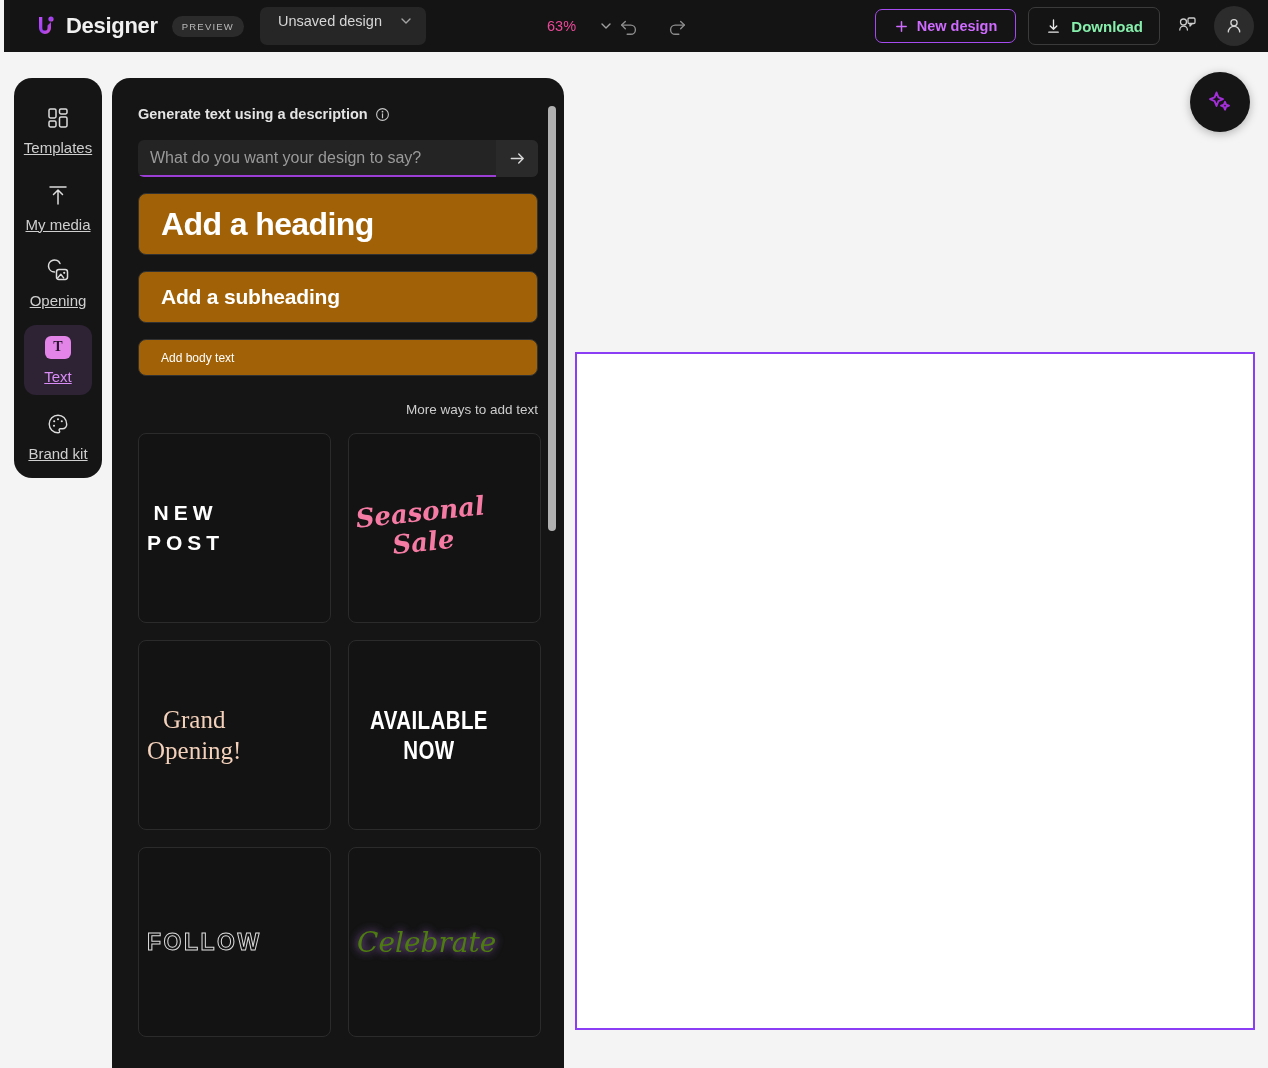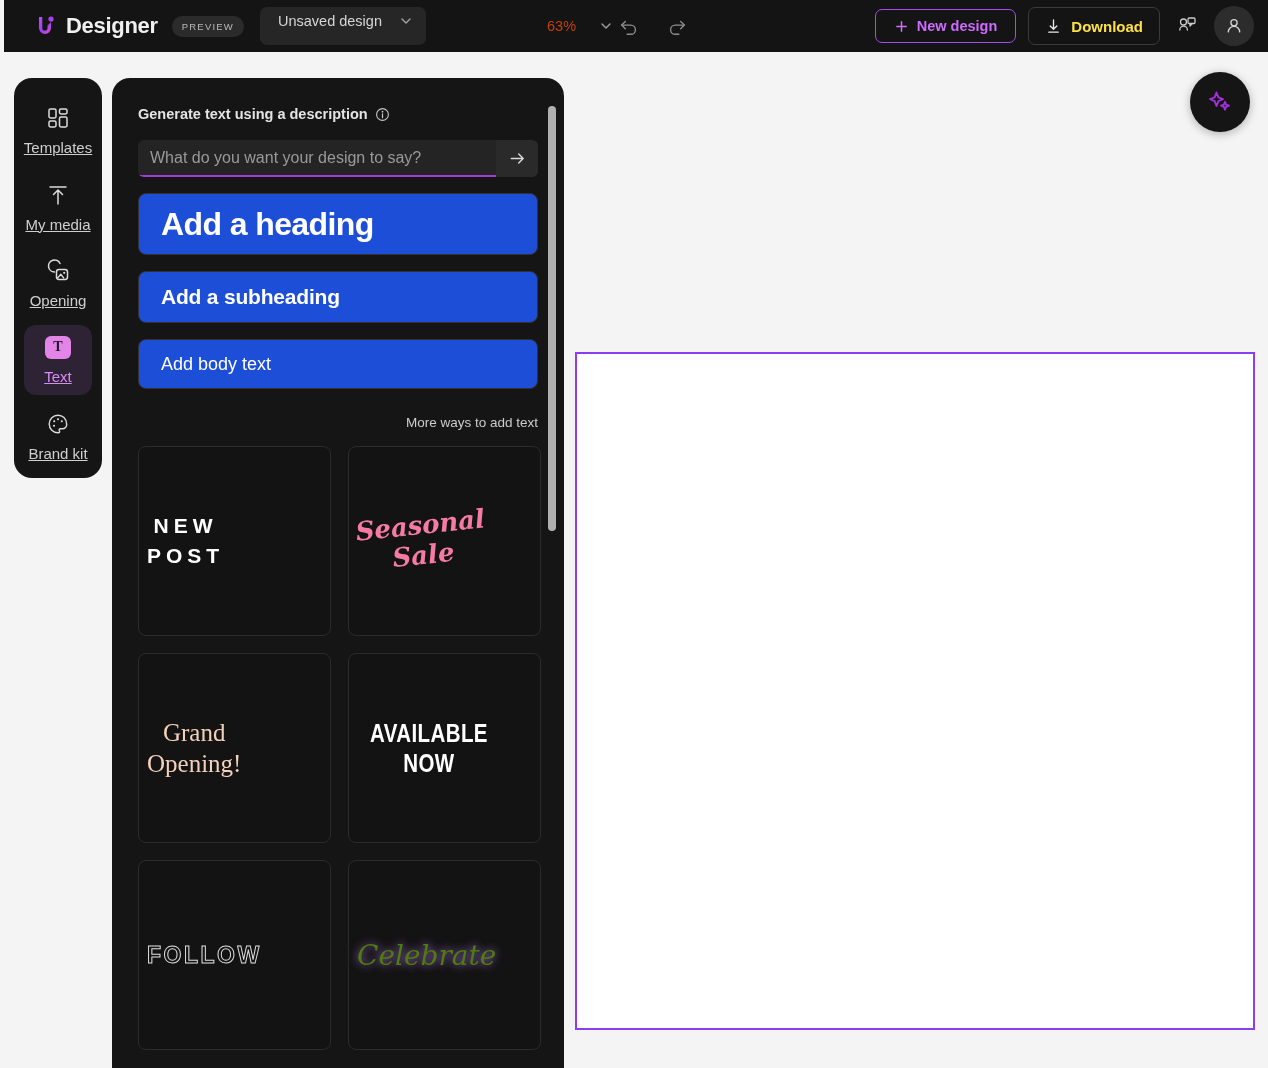--- a/index.html
+++ b/index.html
@@ -38,21 +38,21 @@
     padding: 0 12px 11px 18px; min-width: 156px;
     justify-content: space-between;
   }
   .doc-name-label { color: #d6d6d6; font-size: 14.5px; }
   .chev { width: 16px; height: 16px; margin-left: 16px; opacity: .75; }
 
   .zoom-ctl {
     position: absolute; left: 543px; top: 50%; transform: translateY(-50%);
     display: flex; align-items: center; gap: 6px;
   }
-  .zoom-val { color: #c2410c; font-size: 14.5px; }
+  .zoom-val { color: #ec4899; font-size: 14.5px; }
 
   .undo-redo {
     position: absolute; left: 612px; top: 50%; transform: translateY(-50%);
     display: flex; align-items: center; gap: 22px;
   }
   .icon-btn {
     width: 26px; height: 26px; display: flex;
     align-items: center; justify-content: center;
   }
 
@@ -63,21 +63,21 @@
   .btn-new {
     height: 34px; border: 1px solid #a64bf0; border-radius: 7px;
     background: transparent; color: #cf6bff;
     font-size: 14.5px; font-weight: 600;
     display: flex; align-items: center; gap: 8px;
     padding: 0 18px; cursor: pointer;
     font-family: "Liberation Sans", sans-serif;
   }
   .btn-download {
     height: 38px; border: 1px solid #3b3b3b; border-radius: 7px;
-    background: transparent; color: #fde047;
+    background: transparent; color: #86efac;
     font-size: 15px; font-weight: 600;
     display: flex; align-items: center; gap: 9px;
     padding: 16px 16px; cursor: pointer;
     font-family: "Liberation Sans", sans-serif;
   }
   .share-btn { width: 30px; height: 30px; display:flex; align-items:center; justify-content:center; }
   .avatar {
     width: 40px; height: 40px; border-radius: 50%;
     background: #2c2c2c; display: flex;
     align-items: center; justify-content: center;
@@ -138,29 +138,29 @@
   }
   .gen-input::placeholder { color: #9a9a9a; }
   .gen-submit {
     width: 42px; background: #2a2a2a; border: none; cursor: pointer;
     display: flex; align-items: center; justify-content: center;
   }
 
   .text-btn {
     margin-top: 16px; width: 400px;
     border: 1px solid #313131; border-radius: 8px;
-    background: #1d4ed8; cursor: pointer;
+    background: #a16207; cursor: pointer;
     display: flex; align-items: center;
     padding: 16px 22px; color: #fff;
     font-family: "Liberation Sans", sans-serif;
     text-align: left;
   }
   .text-btn.heading { height: 62px; font-size: 32px; font-weight: bold; letter-spacing: -0.6px; }
   .text-btn.subheading { height: 52px; font-size: 21px; font-weight: bold; letter-spacing: -0.2px; }
-  .text-btn.body { height: 50px; font-size: 18px; font-weight: 400; }
+  .text-btn.body { height: 37px; font-size: 12px; font-weight: 400; }
 
   .more-label { margin-top: 26px; color: #cdcdcd; font-size: 13.5px; text-align: right; }
 
   .tpl-grid {
     margin-top: 16px; width: 403px;
     display: grid; grid-template-columns: repeat(2, 193px);
     gap: 17px;
   }
   .tpl-card {
     height: 190px; border: 1px solid #2b2b2b; border-radius: 8px;

